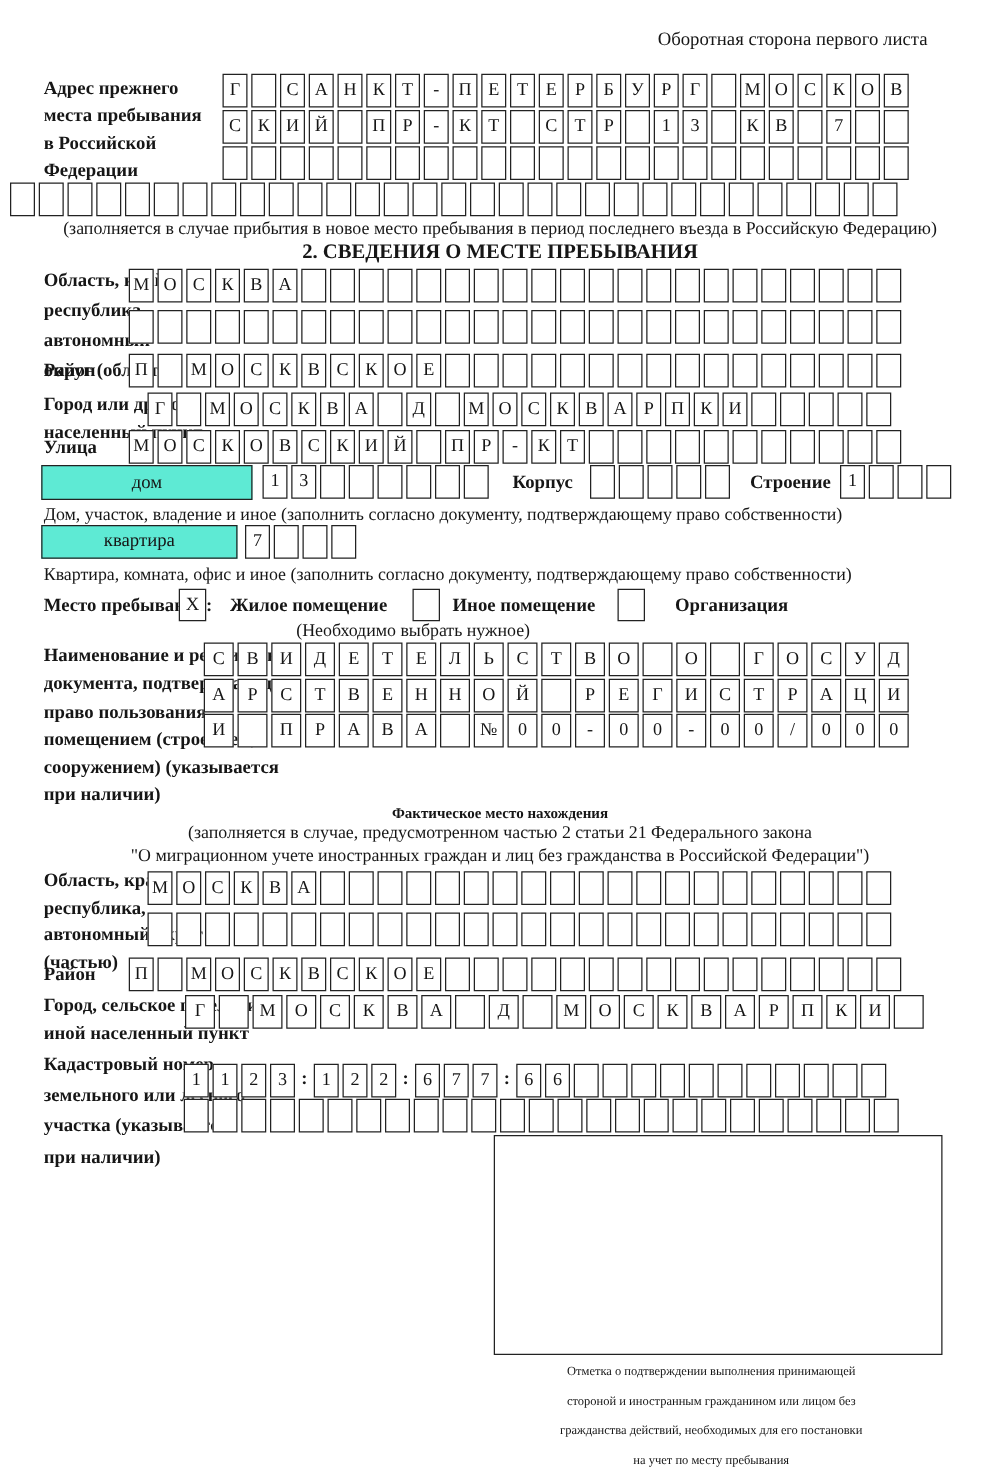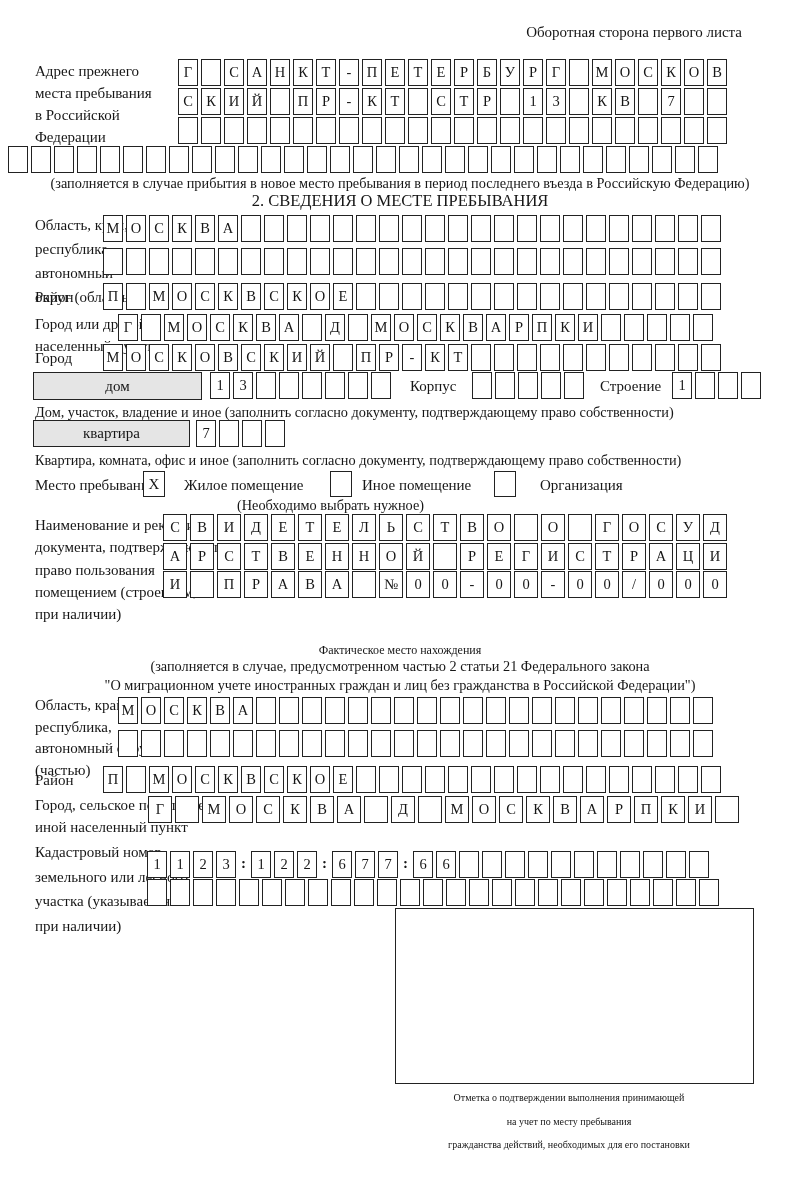--- a/index.html
+++ b/index.html
@@ -1,30 +1,30 @@
 <!DOCTYPE html>
 <html><head>
 <meta charset="utf-8">
 <style>
   html,body{margin:0;padding:0;background:#fff;}
   #page{position:relative;width:800px;height:1180px;background:#fff;
         font-family:"Liberation Serif","DejaVu Serif",serif;color:#161616;overflow:hidden;}
   .abs{position:absolute;}
-  .lbl{font-size:15px;line-height:22px;}
+  .lbl{font-size:15px;line-height:22px;font-weight:bold;}
   .note{font-size:14.3px;}
   .center{width:800px;left:0;text-align:center;}
-  .title{font-weight:normal;font-size:16.5px;text-align:center;}
+  .title{font-weight:bold;font-size:16.5px;text-align:center;}
   .boxrow{position:absolute;display:flex;align-items:flex-start;}
   .cell{width:18px;height:25px;border:1.6px solid #222;margin-right:3px;flex:none;
         display:flex;align-items:center;justify-content:center;font-size:14.5px;background:#fff;}
   .wide .cell{width:22px;}
   .sep{width:9px;height:25px;margin-right:3px;flex:none;display:flex;align-items:center;
        justify-content:center;font-weight:bold;font-size:15px;}
   .bigbox{border:1.8px solid #222;display:flex;align-items:center;justify-content:center;
-          font-size:15px;background:#e5e5e5;}
+          font-size:15px;background:#5eead4;}
   .chk{width:20px;height:24px;border:1.6px solid #222;display:inline-flex;align-items:center;
        justify-content:center;font-size:15px;background:#fff;}
 </style>
 </head>
 <body>
 
 <div id="page">
 
   <div class="abs note" style="top:24px;right:58px;font-size:15px;">Оборотная сторона первого листа</div>
 
@@ -271,21 +271,21 @@
       <span class="cell">П</span>
       <span class="cell">К</span>
       <span class="cell">И</span>
       <span class="cell"></span>
       <span class="cell"></span>
       <span class="cell"></span>
       <span class="cell"></span>
       <span class="cell"></span>
     </div>
 
-  <div class="abs lbl" style="left:35px;top:347px;">Город</div>
+  <div class="abs lbl" style="left:35px;top:347px;">Улица</div>
   <div class="boxrow" style="left:103px;top:344px;">
       <span class="cell">М</span>
       <span class="cell">О</span>
       <span class="cell">С</span>
       <span class="cell">К</span>
       <span class="cell">О</span>
       <span class="cell">В</span>
       <span class="cell">С</span>
       <span class="cell">К</span>
       <span class="cell">И</span>
@@ -353,20 +353,21 @@
   <div class="abs lbl" style="left:362px;top:474px;">Иное помещение</div>
   <span class="abs chk" style="left:494px;top:471px;"></span>
   <div class="abs lbl" style="left:540px;top:474px;">Организация</div>
   <div class="abs note" style="left:237px;top:497px;">(Необходимо выбрать нужное)</div>
 
   <div class="abs lbl" style="left:35px;top:514px;line-height:22.3px;">
       <div>Наименование и реквизиты</div>
       <div>документа, подтверждающего</div>
       <div>право пользования</div>
       <div>помещением (строением,</div>
+      <div>сооружением) (указывается</div>
       <div>при наличии)</div>
     </div>
   <div class="boxrow wide" style="left:163px;top:514px;">
       <span class="cell">С</span>
       <span class="cell">В</span>
       <span class="cell">И</span>
       <span class="cell">Д</span>
       <span class="cell">Е</span>
       <span class="cell">Т</span>
       <span class="cell">Е</span>
@@ -619,17 +620,18 @@
       <span class="cell"></span>
       <span class="cell"></span>
       <span class="cell"></span>
       <span class="cell"></span>
       <span class="cell"></span>
     </div>
 
   <div class="abs" style="left:395px;top:908px;width:357px;height:174px;border:1.8px solid #222;background:#fff;"></div>
   <div class="abs" style="left:378px;top:1086px;width:382px;text-align:center;font-size:10px;line-height:23.5px;">
       <div>Отметка о подтверждении выполнения принимающей</div>
+      <div>стороной и иностранным гражданином или лицом без</div>
+      <div>гражданства действий, необходимых для его постановки</div>
       <div>на учет по месту пребывания</div>
-      <div>гражданства действий, необходимых для его постановки</div>
     </div>
 
 </div>
 
 </body></html>

